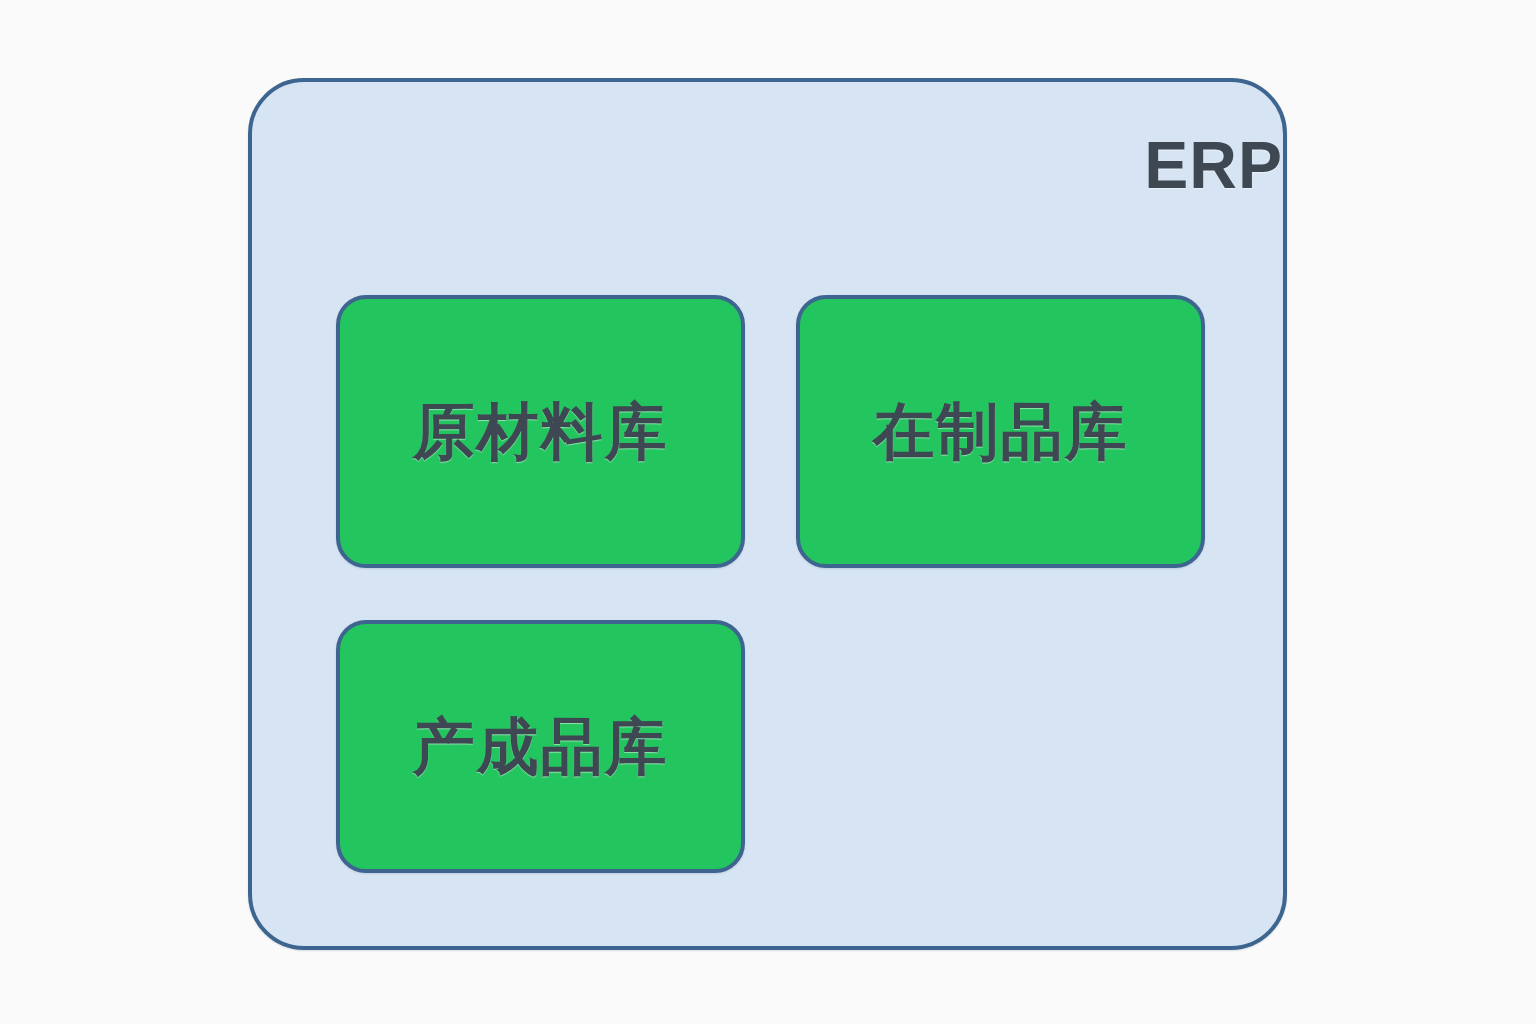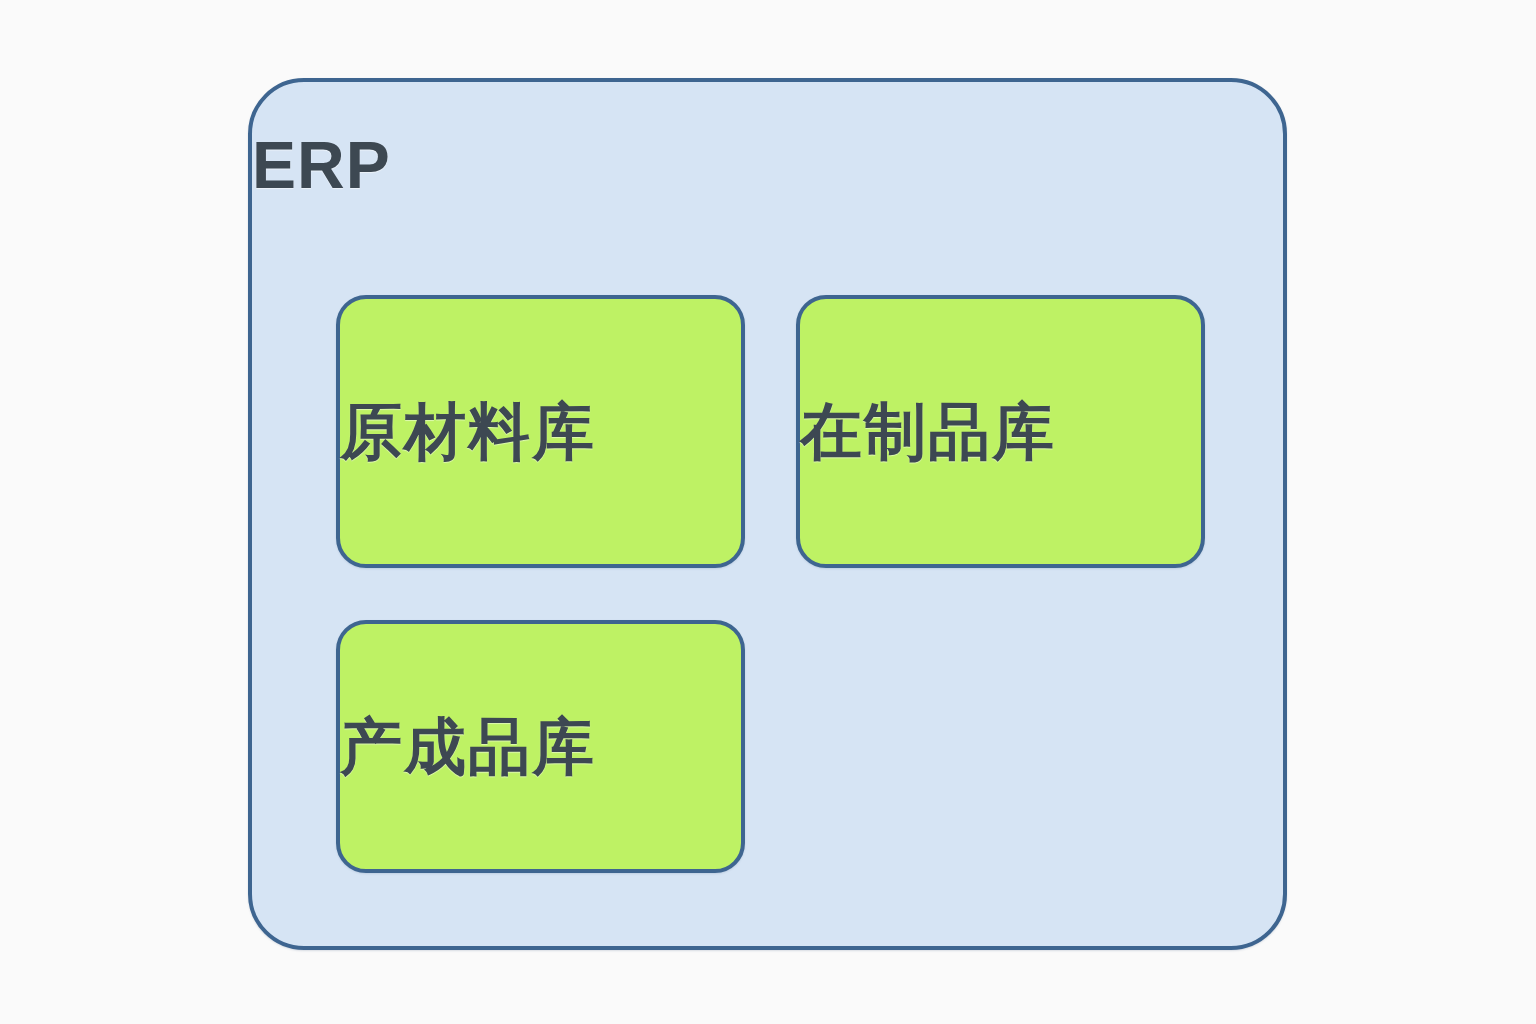--- a/index.html
+++ b/index.html
@@ -33,21 +33,21 @@
     border: 4px solid #3e6590;
     border-radius: 56px;
     box-shadow: 0 1px 2px rgba(60, 90, 130, 0.18);
   }
 
   .erp-title {
     position: absolute;
     left: 0;
     top: 50px;
     width: 100%;
-    text-align: left;
+    text-align: right;
     font-size: 66px;
     font-weight: bold;
     color: #3d4852;
     letter-spacing: 1px;
     line-height: 1;
     text-shadow: 0 1px 1px rgba(255,255,255,0.55);
     user-select: none;
   }
 
   
@@ -59,25 +59,26 @@
     height: 578px;
     display: grid;
     grid-template-columns: 409px 409px;
     grid-template-rows: 273px 253px;
     column-gap: 51px;
     row-gap: 52px;
   }
 
   .wh-box {
     box-sizing: border-box;
-    background: #bef264;
+    background: #22c55e;
     border: 4px solid #3e6590;
     border-radius: 30px;
     display: flex;
     align-items: center;
+    justify-content: center;
     box-shadow: 0 1px 2px rgba(60, 90, 130, 0.15);
   }
 
   .wh-label {
     font-size: 62px;
     font-weight: bold;
     color: #3d4852;
     letter-spacing: 2px;
     line-height: 1;
     white-space: nowrap;

